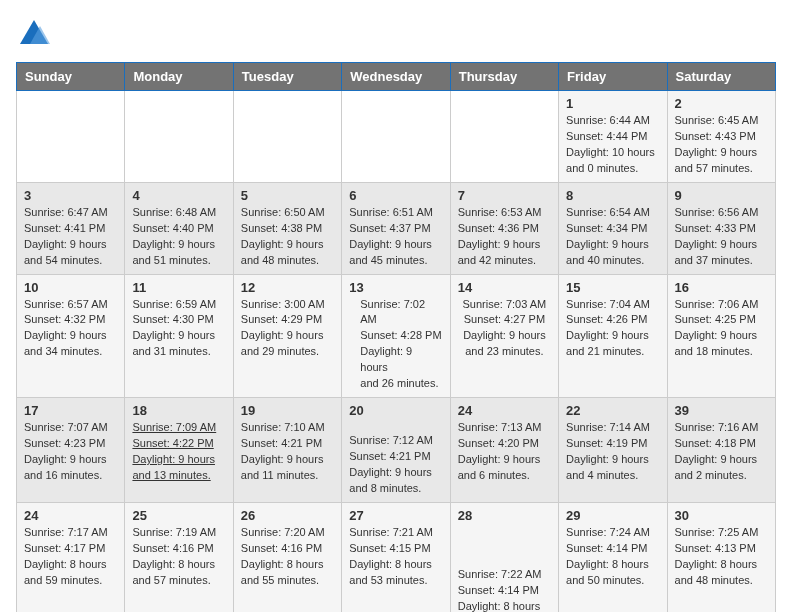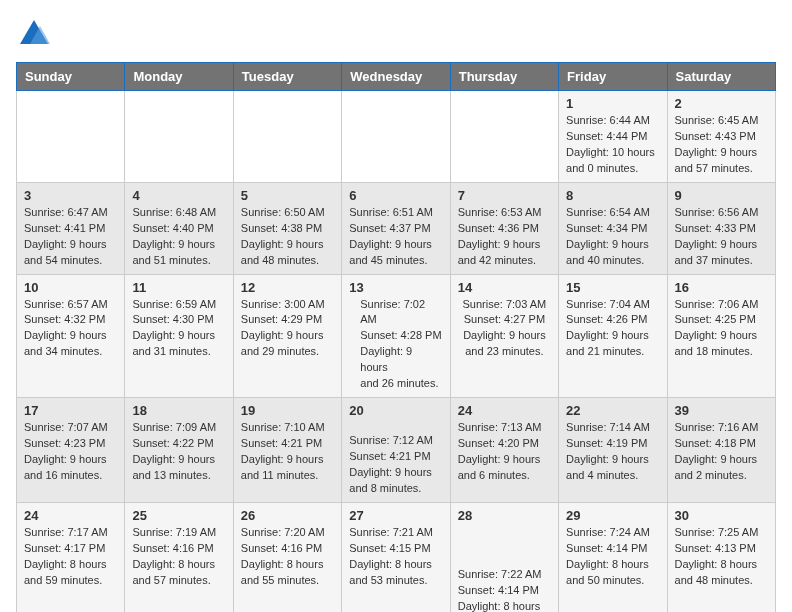--- a/index.html
+++ b/index.html
@@ -256,21 +256,21 @@
       <tr>
         <td>
           <span class="day-num">17</span>
           <div class="day-info" style="white-space: pre-line;">Sunrise: 7:07 AM
 Sunset: 4:23 PM
 Daylight: 9 hours
 and 16 minutes.</div>
         </td>
         <td>
           <span class="day-num">18</span>
-          <div class="day-info" style="white-space: pre-line;">Sunrise: 7:09 AM
+          <div class="day-info" style="white-space: pre-line; text-decoration: underline;">Sunrise: 7:09 AM
 Sunset: 4:22 PM
 Daylight: 9 hours
 and 13 minutes.</div>
         </td>
         <td>
           <span class="day-num">19</span>
           <div class="day-info" style="white-space: pre-line;">Sunrise: 7:10 AM
 Sunset: 4:21 PM
 Daylight: 9 hours
 and 11 minutes.</div>

